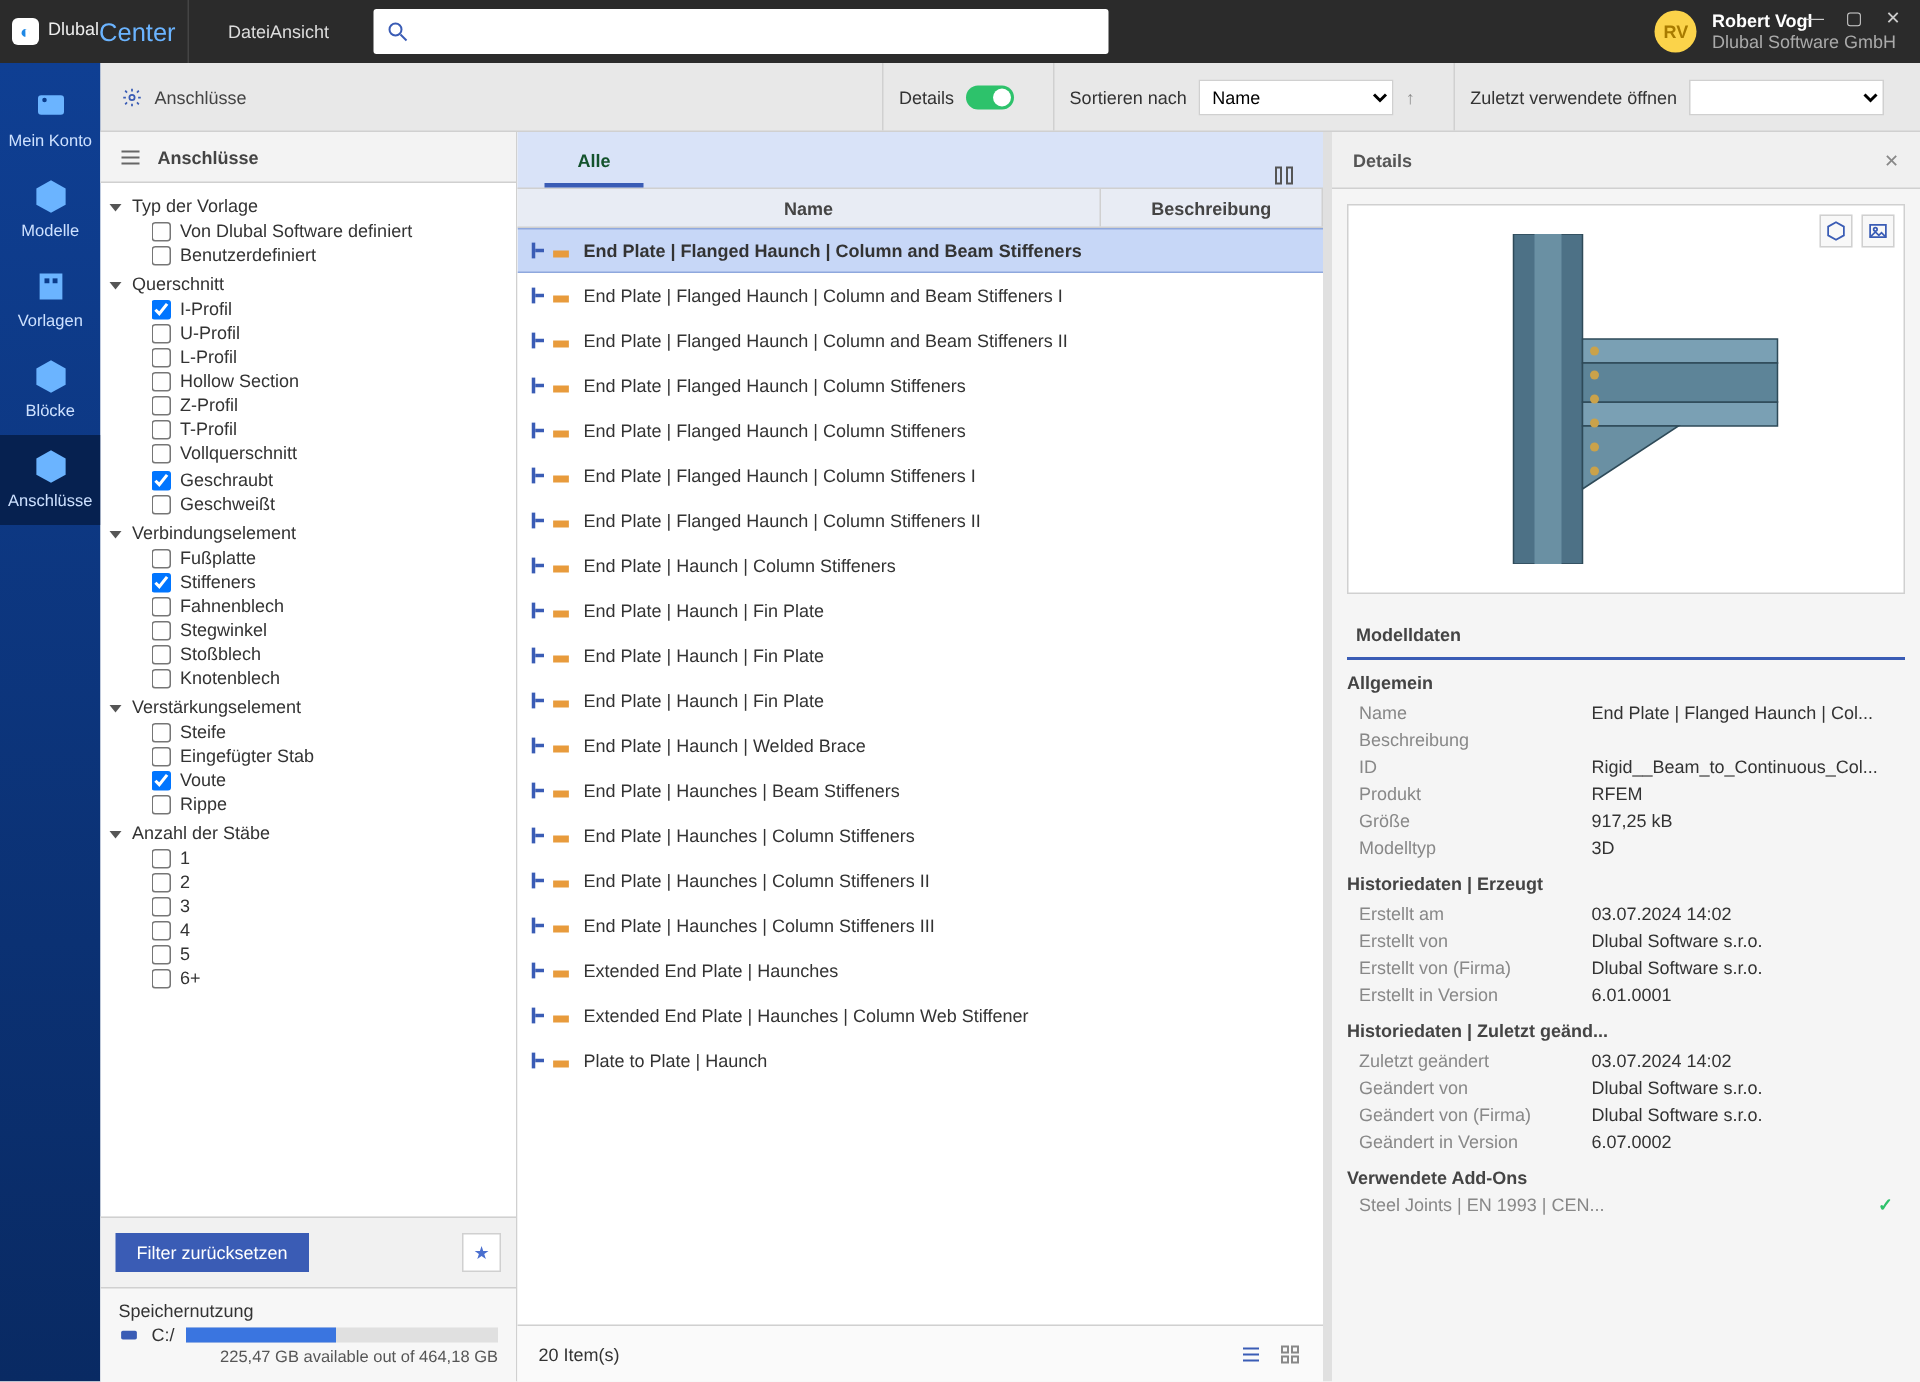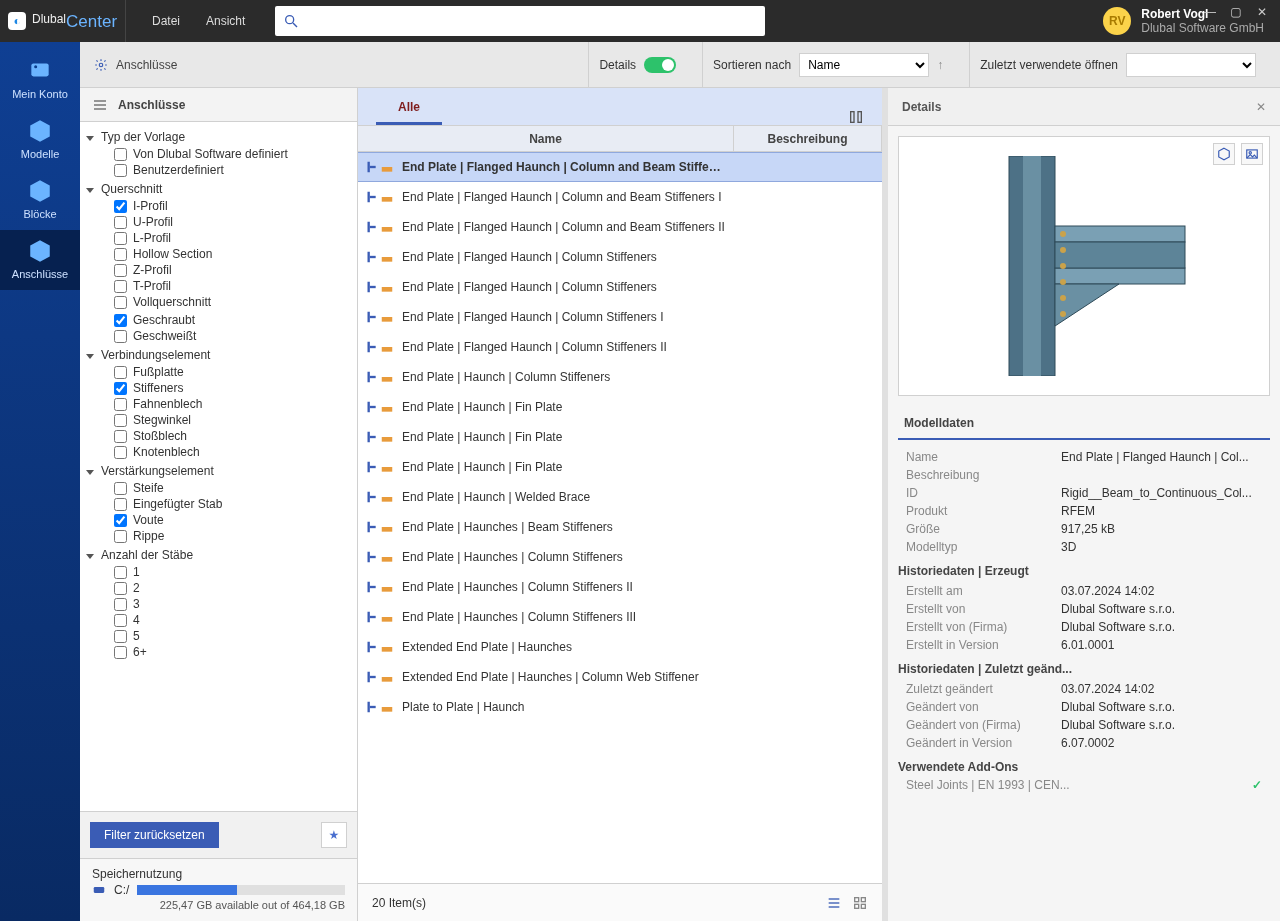--- a/index.html
+++ b/index.html
@@ -20,36 +20,36 @@
   }
   *{box-sizing:border-box;font-family:Segoe UI,Arial,sans-serif;font-size:12px;}
   body{margin:0;background:var(--bg);color:var(--text);width:1280px;height:921px;overflow:hidden;}
   
   .topbar{height:42px;background:var(--dark);display:flex;align-items:center;color:#ddd;}
   .logo-box{width:126px;border-right:1px solid #444;height:100%;display:flex;align-items:center;padding-left:8px;gap:6px;}
   .logo-mark{width:18px;height:18px;border-radius:4px;background:#fff;display:flex;align-items:center;justify-content:center;color:#1e88e5;font-weight:600;}
   .logo-text{display:flex;flex-direction:row;line-height:1;}
   .logo-text .l1{font-size:12px;color:#eee;}
   .logo-text .l2{font-size:17px;color:#6bb4ff;}
-  .menubar{display:flex;gap:26px;padding:0 26px;}
+  .menubar{display:flex;padding:0 26px;}
   .menubar span{color:#ddd;cursor:pointer;}
   .searchbox{flex:0 0 490px;height:30px;background:#fff;border-radius:2px;display:flex;align-items:center;padding:0 8px;margin-left:4px;}
   .searchbox svg{flex:none;}
   .searchbox input{border:none;outline:none;flex:1;font-size:12px;color:#555;margin-left:6px;}
   .top-spacer{flex:1;}
   .userbox{display:flex;align-items:flex-start;gap:10px;padding-right:16px;}
   .avatar{width:28px;height:28px;border-radius:50%;background:#fbd34a;color:#a87b00;display:flex;align-items:center;justify-content:center;font-weight:600;}
   .user-text{display:flex;flex-direction:column;line-height:1.2;}
   .user-text .u1{color:#fff;font-weight:600;}
   .user-text .u2{color:#aaa;}
   .win-controls{display:flex;gap:10px;position:absolute;right:10px;top:4px;}
   .win-controls span{width:16px;height:16px;display:flex;align-items:center;justify-content:center;color:#ccc;cursor:pointer;}
   
   .shell{display:flex;height:calc(100% - 42px);}
-  .rail{width:80px;background:linear-gradient(#0f3f93,#092a63);display:flex;flex-direction:column;align-items:center;padding-top:8px;}
+  .rail{width:67px;background:linear-gradient(#0f3f93,#092a63);display:flex;flex-direction:column;align-items:center;padding-top:8px;}
   .rail-item{width:100%;padding:8px 0 10px;display:flex;flex-direction:column;align-items:center;gap:4px;color:#cde1ff;cursor:pointer;}
   .rail-item.active{background:#062150;}
   .rail-item .ri-label{font-size:11px;}
   .rail-icon{width:30px;height:26px;}
   
   .content{flex:1;display:flex;flex-direction:column;min-width:0;}
   .crumbbar{height:46px;background:#e8e8e8;border-bottom:1px solid var(--border);display:flex;align-items:center;padding:0 14px;gap:16px;}
   .crumb-left{display:flex;align-items:center;gap:8px;color:#444;}
   .crumb-spacer{flex:1;}
   .crumb-ctl{display:flex;align-items:center;gap:8px;padding:0 10px;border-left:1px solid var(--border);height:100%;}
@@ -75,21 +75,21 @@
   .left-foot{border-top:1px solid var(--border);padding:10px;display:flex;justify-content:space-between;align-items:center;background:#f1f1f1;}
   .btn-reset{background:#3a5cb5;color:#fff;padding:6px 14px;border:none;cursor:pointer;}
   .star-btn{width:26px;height:26px;border:1px solid var(--border);background:#fff;display:flex;align-items:center;justify-content:center;color:#4a6fcf;cursor:pointer;}
   .storage{border-top:1px solid var(--border);padding:8px 12px 10px;background:#f7f7f7;}
   .storage-bar{height:10px;background:#e0e0e0;position:relative;margin-top:4px;margin-bottom:4px;}
   .storage-bar .fill{position:absolute;top:0;left:0;bottom:0;width:48%;background:#3a75e0;}
   .storage .drive-row{display:flex;align-items:center;gap:8px;}
   .storage .sub{font-size:11px;color:#555;text-align:right;}
   
   .tabs{height:38px;background:var(--blue-light);display:flex;align-items:flex-end;padding:0 18px;justify-content:space-between;border-bottom:1px solid var(--border);}
-  .tab{padding:8px 22px;color:#7f1d1d;font-weight:600;border-bottom:3px solid #3a5cb5;text-align:center;}
+  .tab{padding:8px 22px;color:#14532d;font-weight:600;border-bottom:3px solid #3a5cb5;text-align:center;}
   .mid-head{height:26px;background:var(--header-row);display:flex;border-bottom:1px solid var(--border);}
   .mid-head .col{border-right:1px solid var(--border);display:flex;align-items:center;justify-content:center;font-weight:600;color:#444;}
   .col-name{flex:1;}
   .col-desc{width:148px;}
   .list{flex:1;overflow:auto;}
   .row{display:flex;align-items:center;height:30px;padding:0 6px;gap:8px;border-bottom:1px solid transparent;cursor:pointer;}
   .row.selected{background:var(--blue-sel);font-weight:600;border-top:1px solid #8fa8dd;border-bottom:1px solid #8fa8dd;}
   .row .ri{display:flex;gap:2px;flex:none;}
   .row .rname{flex:1;white-space:nowrap;overflow:hidden;text-overflow:ellipsis;}
   .row .rdesc{width:140px;border-left:0px solid var(--border);}
@@ -161,20 +161,28 @@
       <span class="ri-label">Mein Konto</span>
     </div>
     <div class="rail-item">
       <svg class="rail-icon" viewBox="0 0 24 24" fill="#6bb4ff">
           <path d="M12 2l9 5v10l-9 5-9-5V7z"></path>
         </svg>
       <span class="ri-label">Modelle</span>
     </div>
     <div class="rail-item">
       <svg class="rail-icon" viewBox="0 0 24 24" fill="#6bb4ff">
+          <rect x="5" y="4" width="14" height="16"></rect>
+          <rect x="8" y="7" width="3" height="3" fill="#0b3c8c"></rect>
+          <rect x="13" y="7" width="3" height="3" fill="#0b3c8c"></rect>
+        </svg>
+      <span class="ri-label">Vorlagen</span>
+    </div>
+    <div class="rail-item">
+      <svg class="rail-icon" viewBox="0 0 24 24" fill="#6bb4ff">
           <path d="M12 2l9 5v10l-9 5-9-5V7z"></path>
         </svg>
       <span class="ri-label">Blöcke</span>
     </div>
     <div class="rail-item active">
       <svg class="rail-icon" viewBox="0 0 24 24" fill="#6bb4ff">
           <path d="M12 2l9 5v10l-9 5-9-5V7z"></path>
         </svg>
       <span class="ri-label">Anschlüsse</span>
     </div>
@@ -693,20 +701,21 @@
               <circle cx="94" cy="94" r="3" fill="#caa24a"></circle>
             <circle cx="94" cy="110" r="3" fill="#caa24a"></circle>
               <circle cx="94" cy="126" r="3" fill="#caa24a"></circle>
             <circle cx="94" cy="142" r="3" fill="#caa24a"></circle>
               <circle cx="94" cy="158" r="3" fill="#caa24a"></circle>
           </svg>
         </div>
         <div class="det-section-tab">Modelldaten</div>
         <div style="flex:1;overflow:auto;">
           <div class="kv">
+            <h4>Allgemein</h4>
             <div class="line">
                 <span class="k">Name</span>
                 <span class="v">End Plate | Flanged Haunch | Col...</span>
               </div>
             <div class="line">
                 <span class="k">Beschreibung</span>
                 <span class="v"></span>
               </div>
             <div class="line">
                 <span class="k">ID</span>

